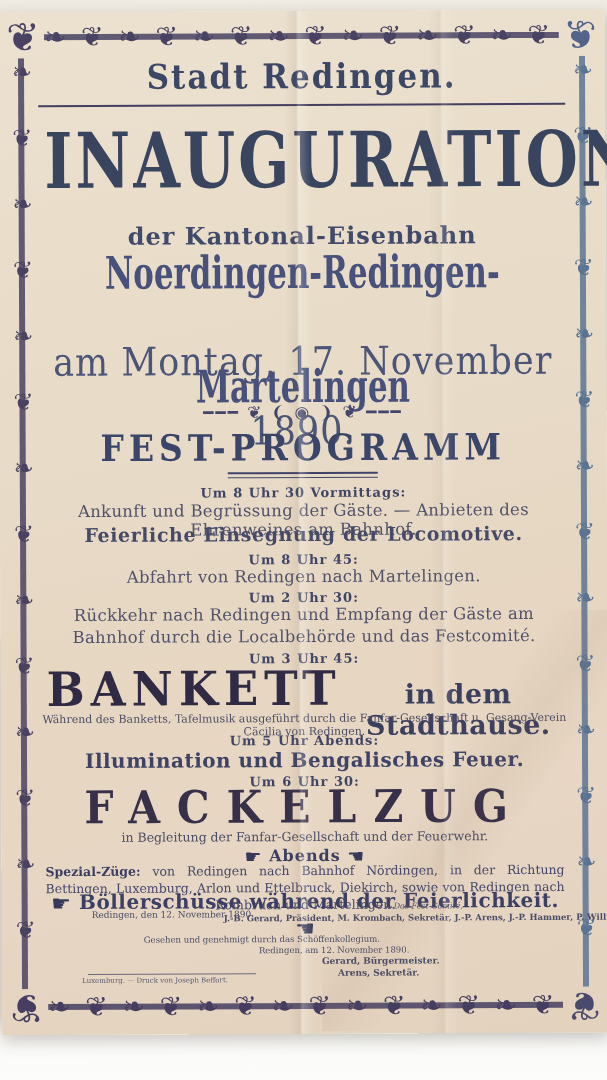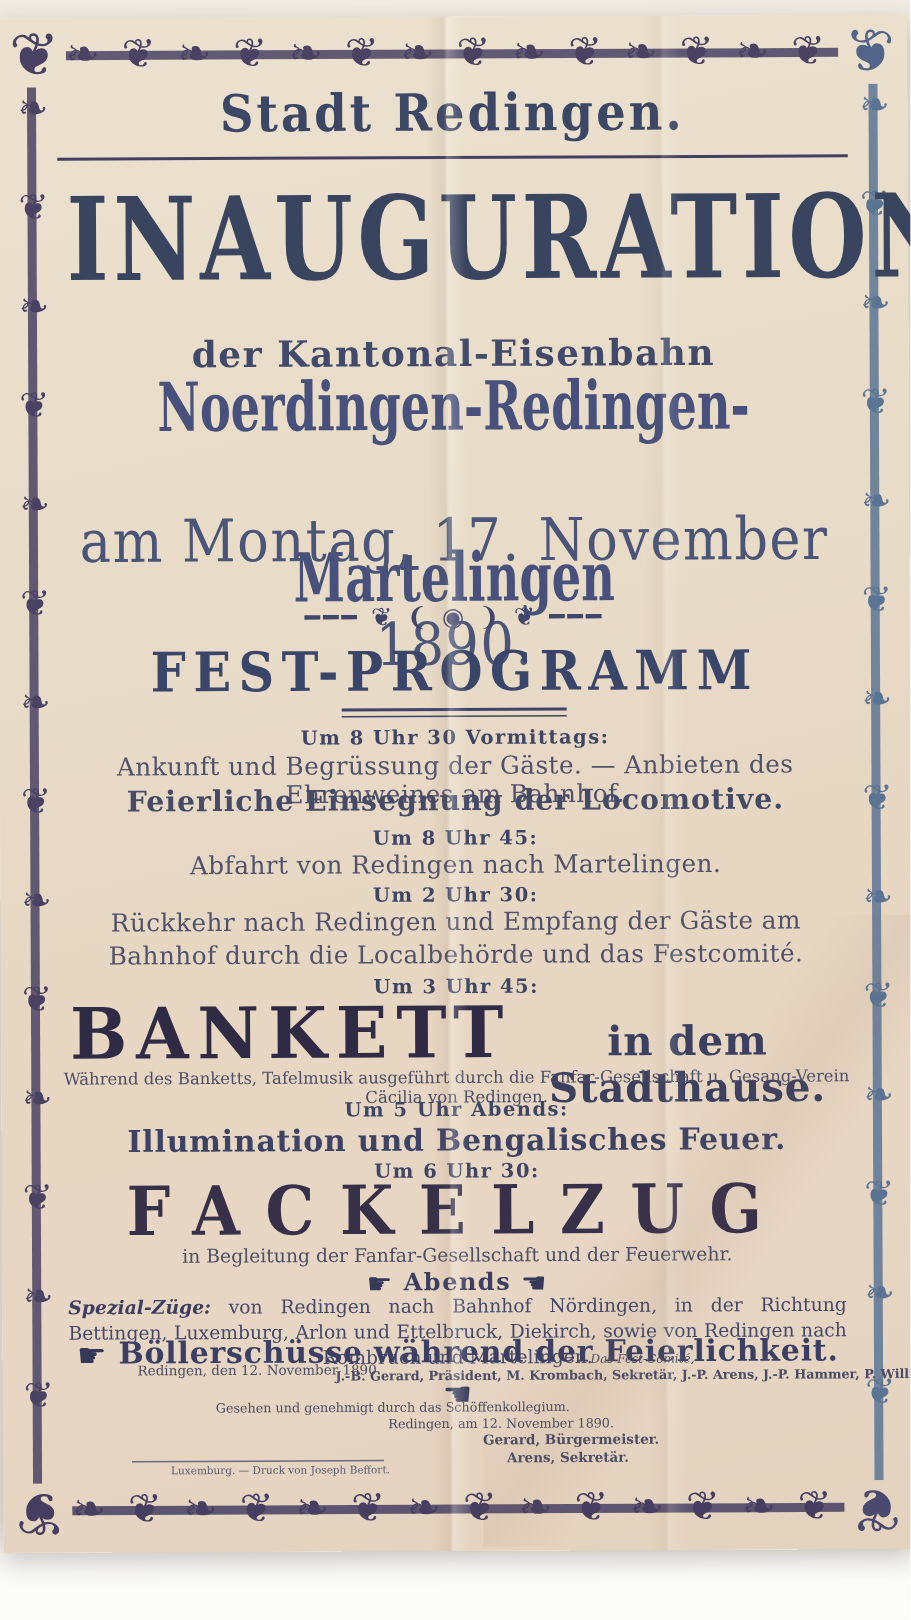--- a/index.html
+++ b/index.html
@@ -51,33 +51,33 @@
   .banket .big{font-size:45px;font-weight:bold;letter-spacing:6px;color:#2f2b45;transform:scaleY(1.05);display:inline-block;}
   .banket .suf{font-size:27px;font-weight:bold;color:#3c405f;letter-spacing:.5px;}
   .note1{top:701px;font-size:11px;color:#4c4d66;left:28px;right:28px;}
   .t4{top:722px;} .l4{top:737px;font-size:20px;font-weight:bold;color:#3e4365;letter-spacing:.5px;}
   .t5{top:763px;}
   .fackel{top:772px;font-size:41px;font-weight:bold;letter-spacing:17px;color:#363049;transform:scaleY(1.1);}
   .note2{top:818px;font-size:12.5px;color:#4c4d66;}
   .abends{top:834px;font-size:16px;font-weight:bold;color:#3b3f60;letter-spacing:1px;}
   .hand{font-family:"DejaVu Sans",sans-serif;font-size:19px;vertical-align:-2px;color:#363a58;}
   .spezial{top:851px;left:44px;right:44px;font-size:12.5px;line-height:17px;color:#44486a;text-align:justify;text-align-last:center;}
-  .spezial .lbl{font-weight:bold;color:#3a3e60;font-style:italic;}
+  .spezial .lbl{font-weight:bold;color:#3a3e60;}
   .boeller{top:878px;font-size:20px;font-weight:bold;color:#3b3f63;letter-spacing:.5px;}
   .boeller .hand{font-size:22px;}
   .ft{position:absolute;font-size:9px;color:#4a4c66;white-space:nowrap;}
   .f-date{left:50px;top:898px;margin-left:40px;}
   .f-comite{left:392px;top:891px;font-size:8px;font-style:italic;}
   .f-names{left:222px;top:902px;font-size:8.5px;font-weight:bold;}
   .f-appr{left:142px;top:923px;font-size:8.5px;}
   .f-apprdate{left:257px;top:934px;font-size:8.5px;}
   .f-mayor{left:320px;top:945px;font-weight:bold;}
   .f-sekr{left:336px;top:957px;font-weight:bold;}
   .imprint-rule{position:absolute;left:86px;top:962px;width:168px;height:1px;background:#6b6a7e;}
-  .f-imprint{left:112px;top:965px;font-size:7px;color:#5a5b70;}
+  .f-imprint{left:80px;top:965px;font-size:7px;color:#5a5b70;}
   
   .crease-v{position:absolute;top:0;bottom:0;width:26px;pointer-events:none;
     background:linear-gradient(90deg,rgba(120,95,75,0) 0%,rgba(120,95,75,.10) 45%,rgba(255,255,250,.25) 55%,rgba(120,95,75,0) 100%);}
   .crease-d{position:absolute;pointer-events:none;background:linear-gradient(125deg,rgba(130,100,80,0) 40%,rgba(130,100,80,.08) 50%,rgba(130,100,80,0) 60%);}
 </style>
 </head>
 <body>
 
 <div class="scene">
   <div class="poster">

